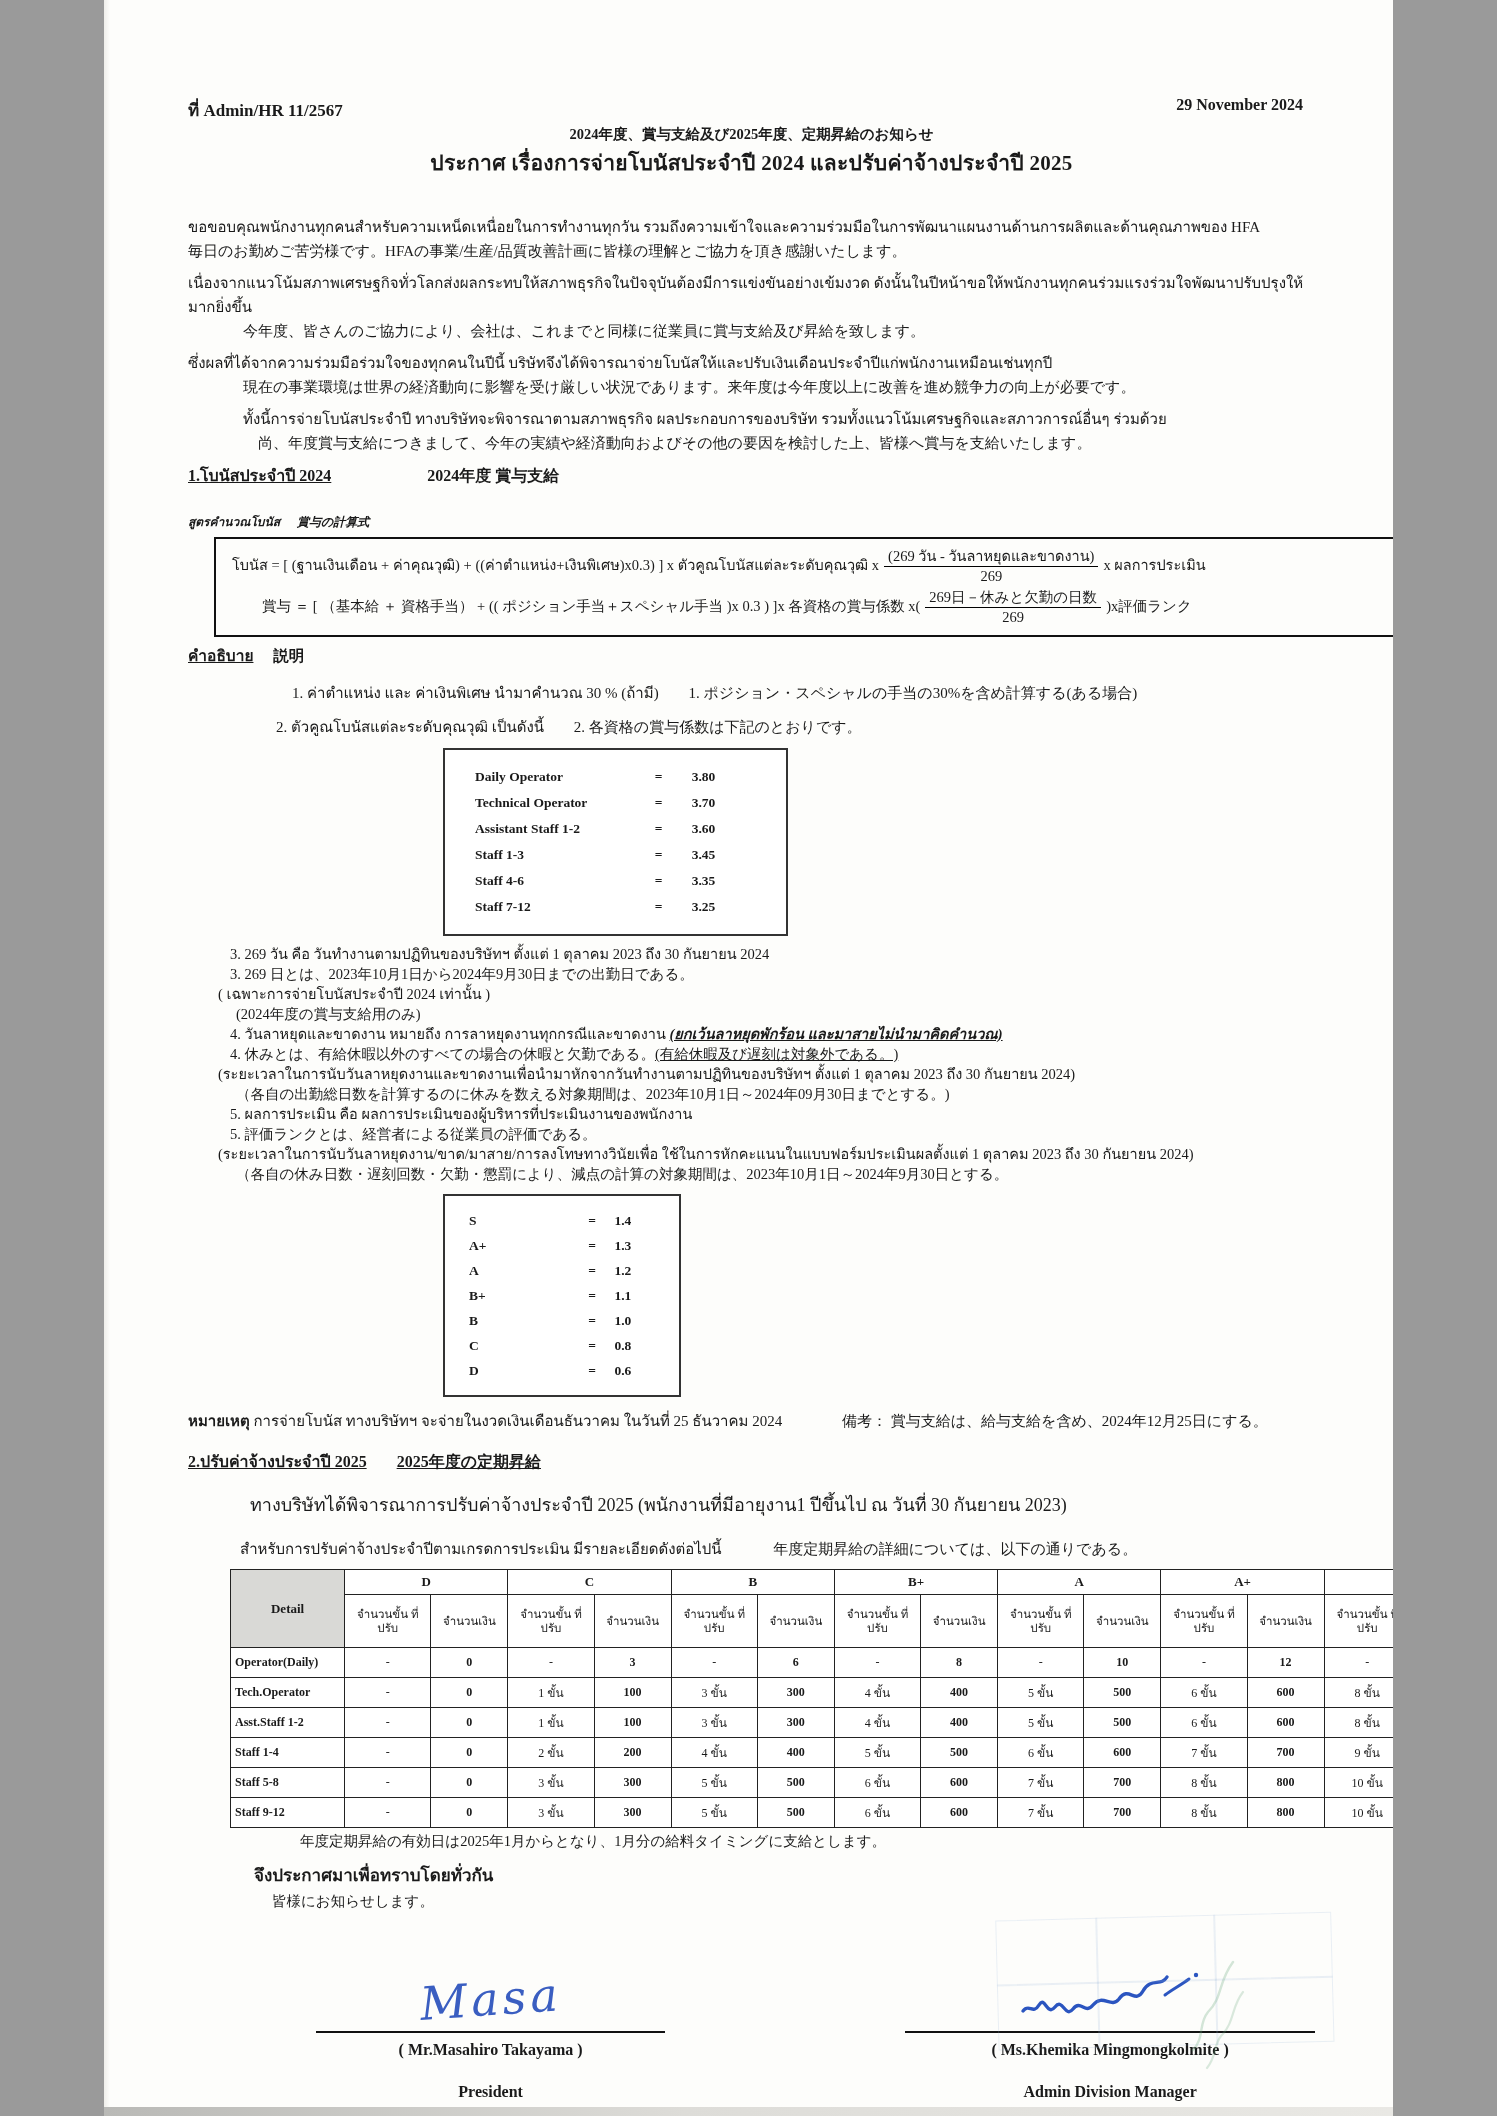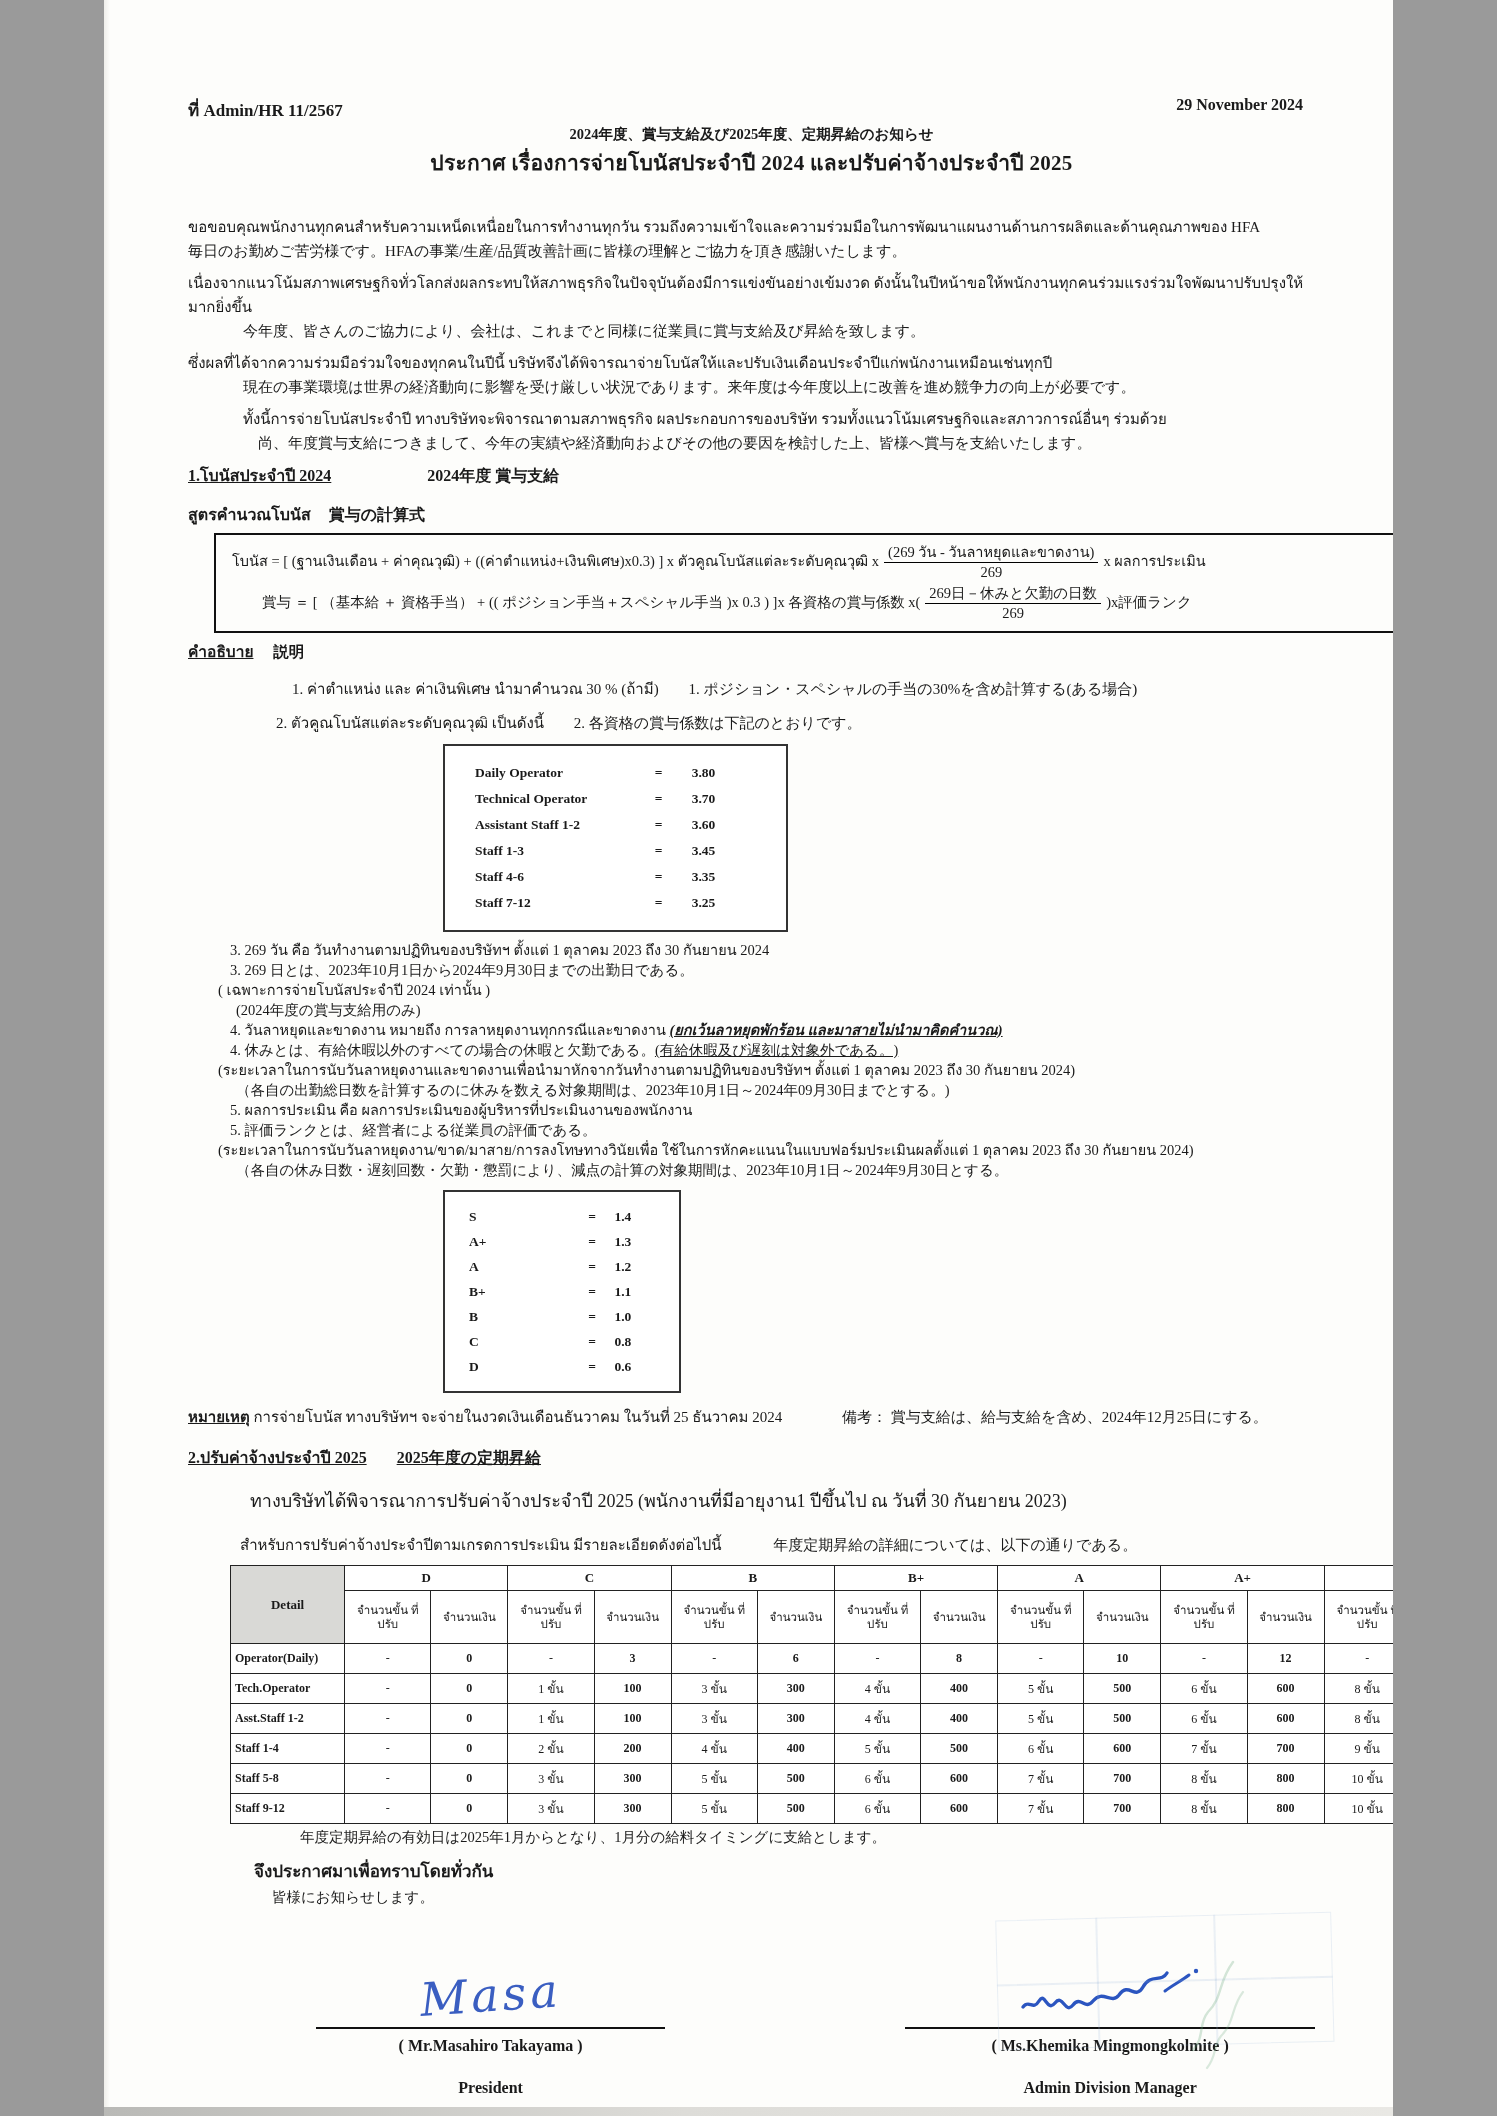--- a/index.html
+++ b/index.html
@@ -18,21 +18,21 @@
   .doc-date{font-size:16px;font-weight:bold;margin-right:12px;}
   .subtitle-jp{text-align:center;font-size:14.5px;font-weight:bold;margin-top:2px;}
   .title-th{text-align:center;font-size:21px;font-weight:bold;margin-top:2px;letter-spacing:.3px;}
   .intro{margin-top:36px;font-size:15px;line-height:24px;}
   .intro .gap{height:8px;}
   .ind55{padding-left:55px;}
   .ind70{padding-left:70px;}
   .s1-heading{margin-top:8px;font-size:16px;font-weight:bold;}
   .u{text-decoration:underline;}
   .jp-next{margin-left:92px;}
-  .formula-label{margin-top:14px;font-size:16px;font-weight:bold;}
+  .formula-label{margin-top:24px;font-size:12px;font-weight:bold;font-style:italic;}
   .formula-label .jp{margin-left:14px;}
   .formula-box{
     margin-top:6px;margin-left:26px;width:1240px;
     border:2px solid #111;padding:8px 12px 8px 16px;
     font-size:14.5px;box-sizing:border-box;
   }
   .formula-line{white-space:nowrap;}
   .formula-line.jp{margin-left:30px;margin-top:2px;}
   .frac{display:inline-block;text-align:center;vertical-align:middle;margin:0 5px;line-height:19px;}
   .frac .num{display:block;border-bottom:1.5px solid #000;padding:0 4px;}
@@ -55,21 +55,21 @@
   .rating .eq-row{height:25px;}
   .eq-c0{flex:0 0 50%;}
   .eq-c1{flex:0 0 22%;text-align:center;}
   .eq-c2{flex:0 0 25%;}
   .expl-notes{margin-top:8px;font-size:14.5px;line-height:20px;}
   .nl{padding-left:42px;}
   .nl.paren{padding-left:30px;}
   .nl.paren2{padding-left:48px;}
   .ui{font-style:italic;font-weight:bold;text-decoration:underline;}
   .note-line{margin-top:12px;font-size:15px;}
-  .note-line .lbl{font-weight:bold;text-decoration:underline;}
+  .note-line .lbl{font-weight:bold;}
   .note-line .jp{margin-left:56px;}
   .s2-heading{margin-top:16px;font-size:16px;font-weight:bold;}
   .s2-heading .jp{margin-left:26px;}
   .s2-line1{margin-top:16px;padding-left:62px;font-size:18px;}
   .s2-line2{margin-top:18px;padding-left:52px;font-size:15px;}
   .s2-line2 .jp{margin-left:48px;}
   table.salary{
     margin-top:8px;margin-left:42px;
     border-collapse:collapse;table-layout:fixed;
     width:1258px;font-size:12px;background:#fff;

